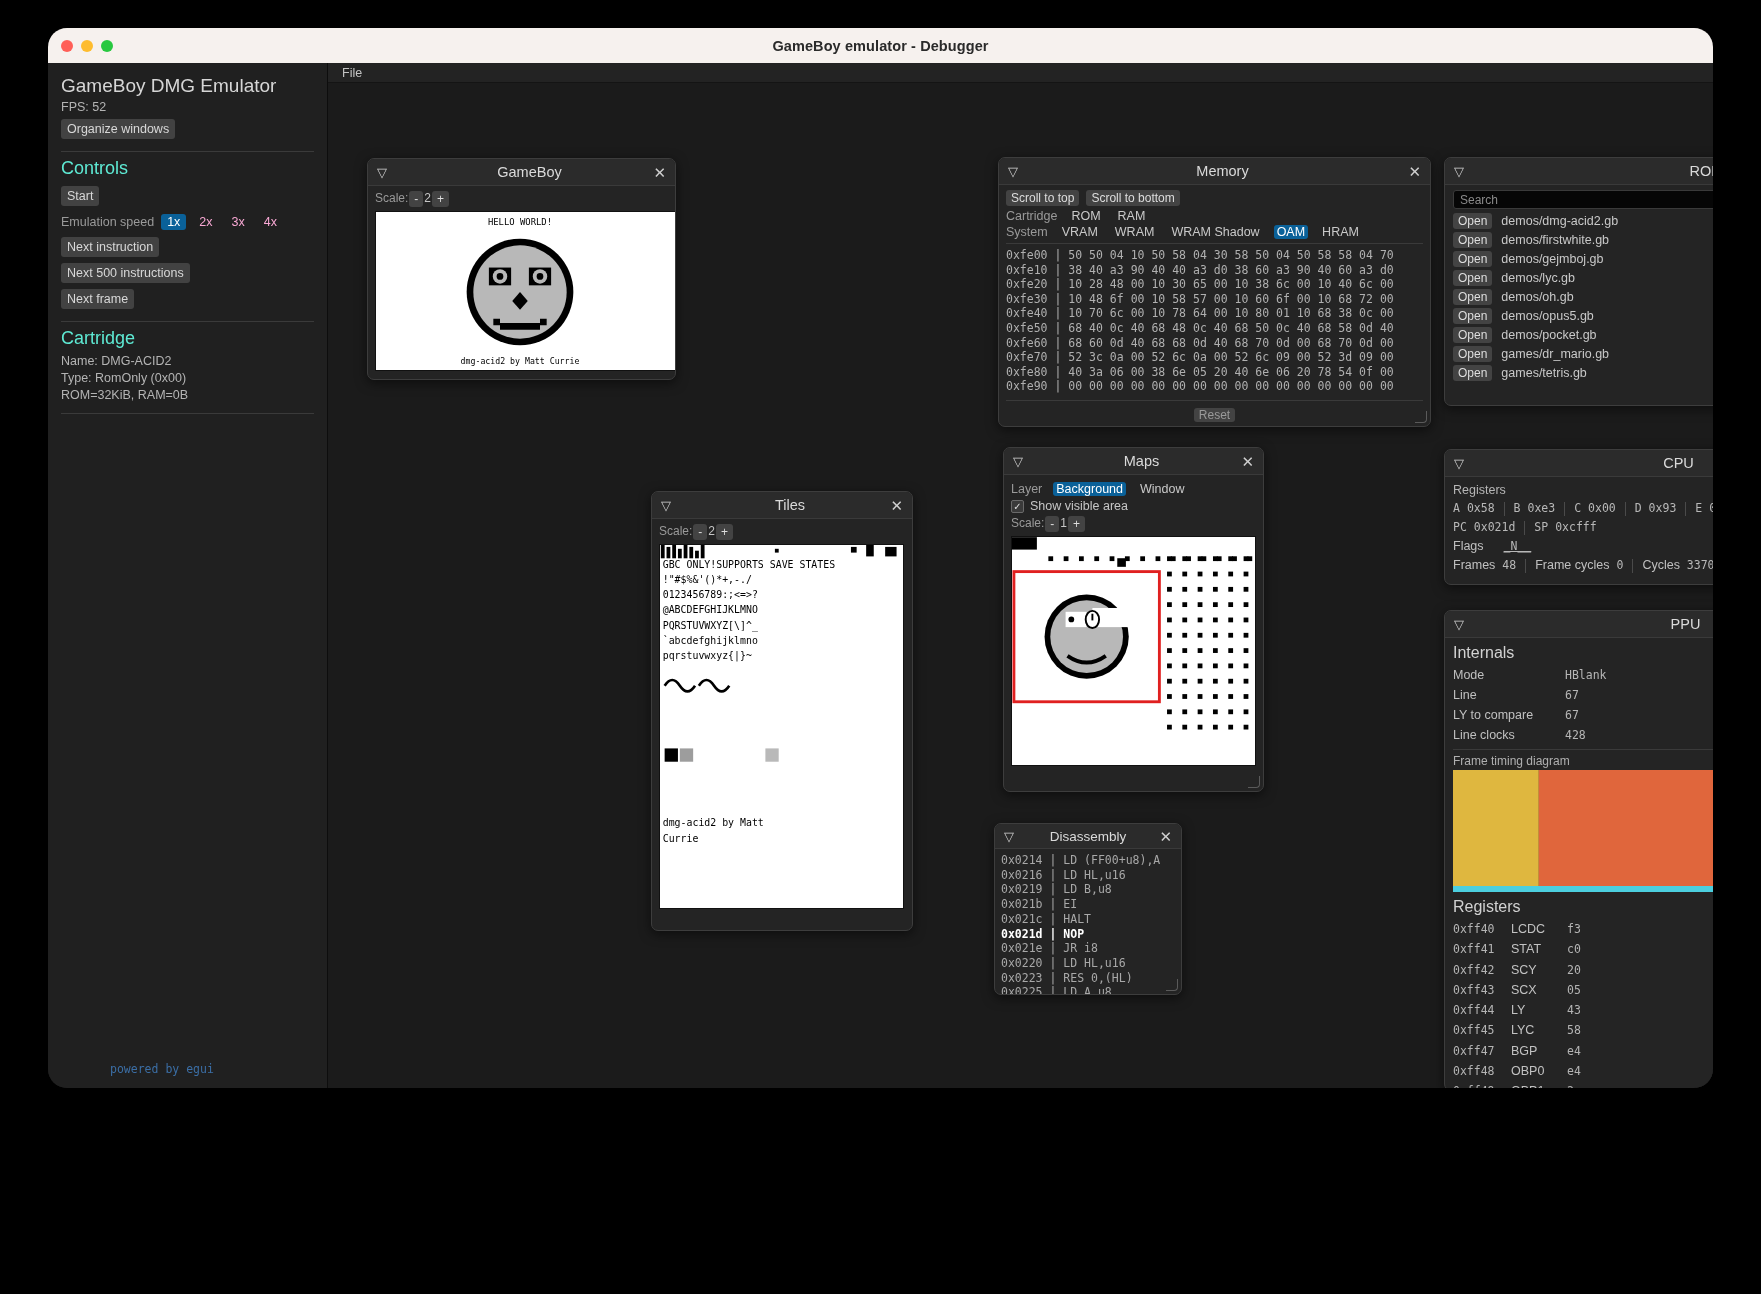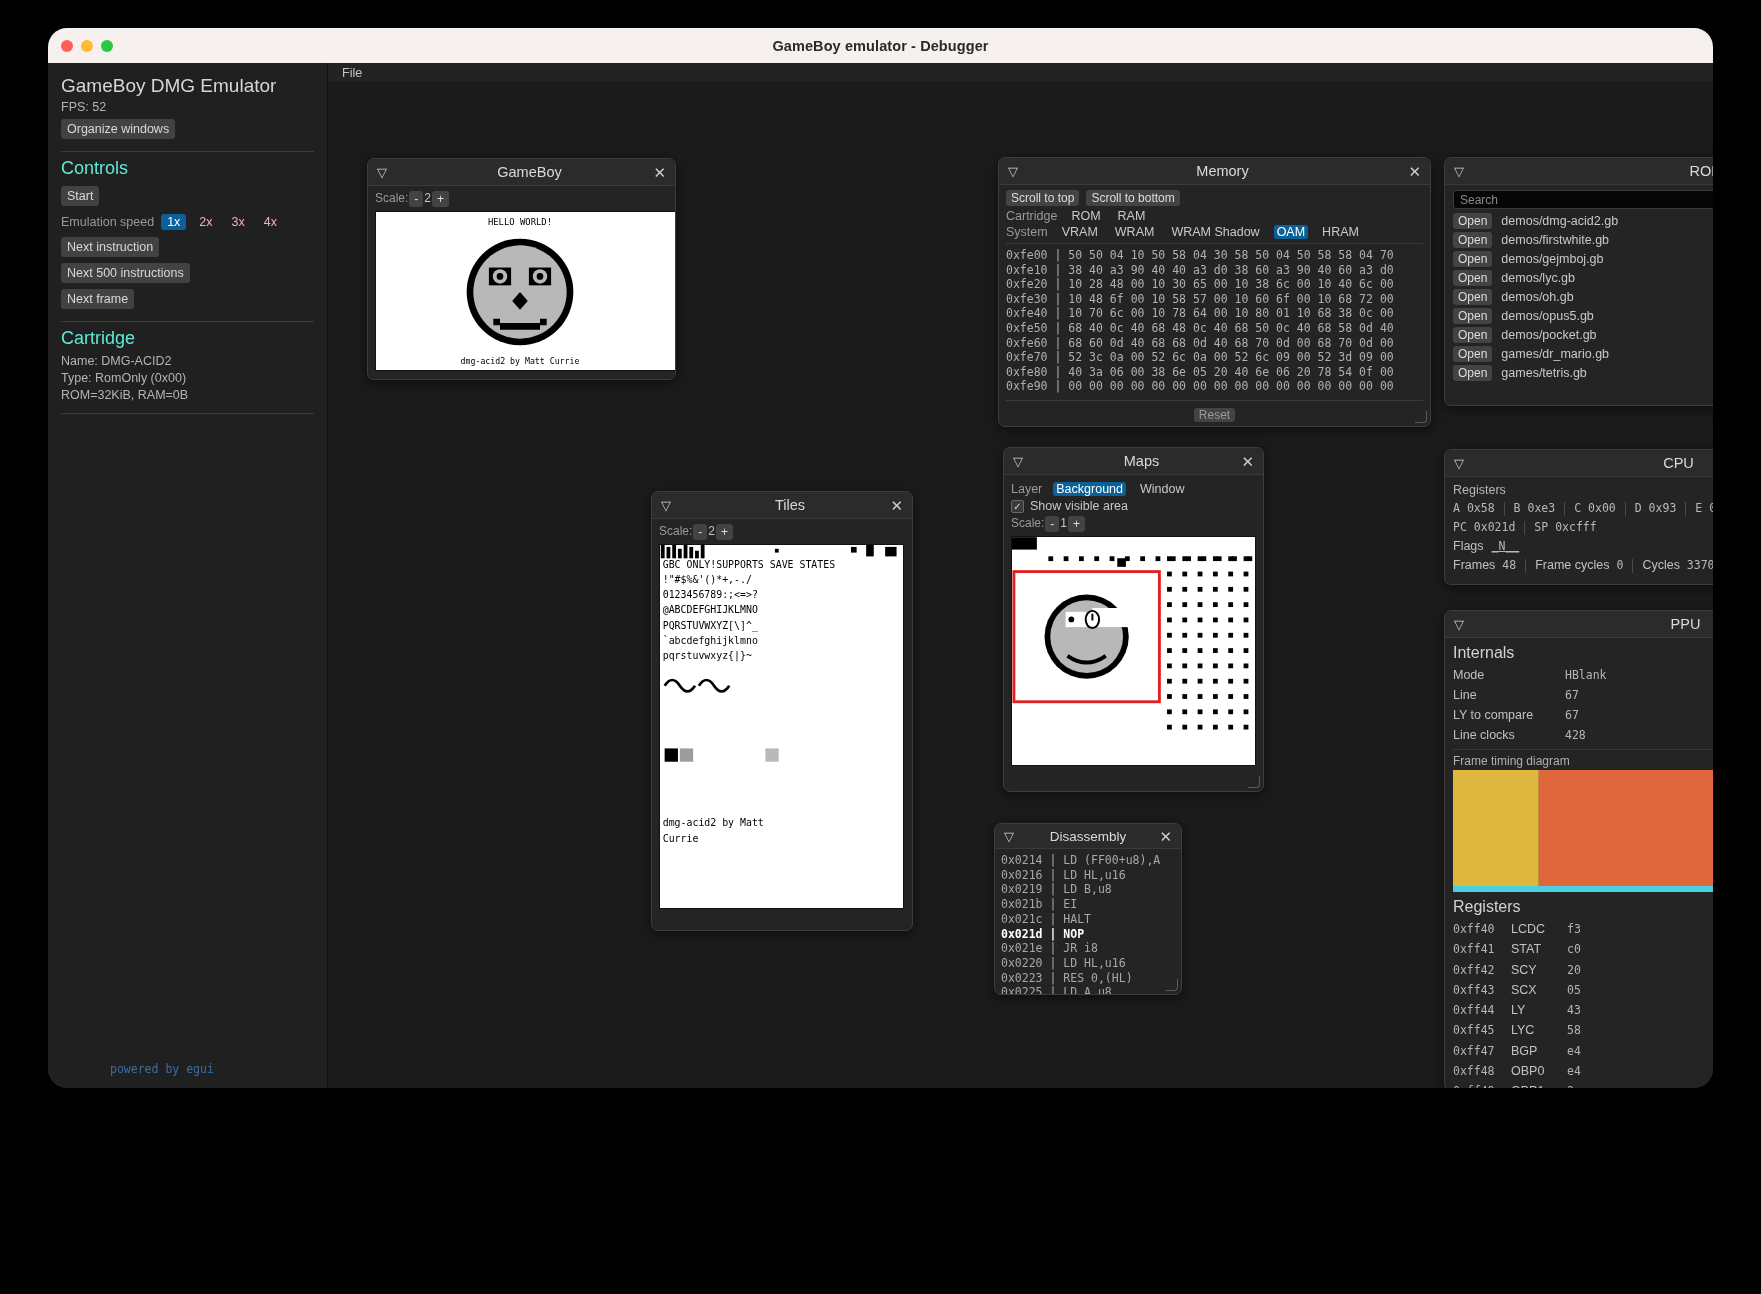--- a/index.html
+++ b/index.html
@@ -567,21 +567,21 @@
               <span><span>E</span> <span>0x80</span></span>
 
             </div>
             <div class="reg-line">
               <span><span>PC</span> <span>0x021d</span></span>
               <span class="vline"></span>
               <span><span>SP</span> <span>0xcfff</span></span>
             </div>
             <div class="reg-line">
               <span style="font-family:'Liberation Sans',sans-serif;font-size:12.5px;color:#c0c0c0;">Flags</span>
-              <span style="margin-left:8px;text-decoration:underline;">_N__</span>
+              <span style="margin-left:20px;text-decoration:underline;">_N__</span>
             </div>
             <div class="reg-line">
               <span><span style="font-family:'Liberation Sans',sans-serif;font-size:12.5px;color:#c0c0c0;">Frames</span> <span>48</span></span>
               <span class="vline"></span>
               <span><span style="font-family:'Liberation Sans',sans-serif;font-size:12.5px;color:#c0c0c0;">Frame cycles</span> <span>0</span></span>
               <span class="vline"></span>
               <span><span style="font-family:'Liberation Sans',sans-serif;font-size:12.5px;color:#c0c0c0;">Cycles</span> <span>3370780</span></span>
             </div>
           </div>
 

